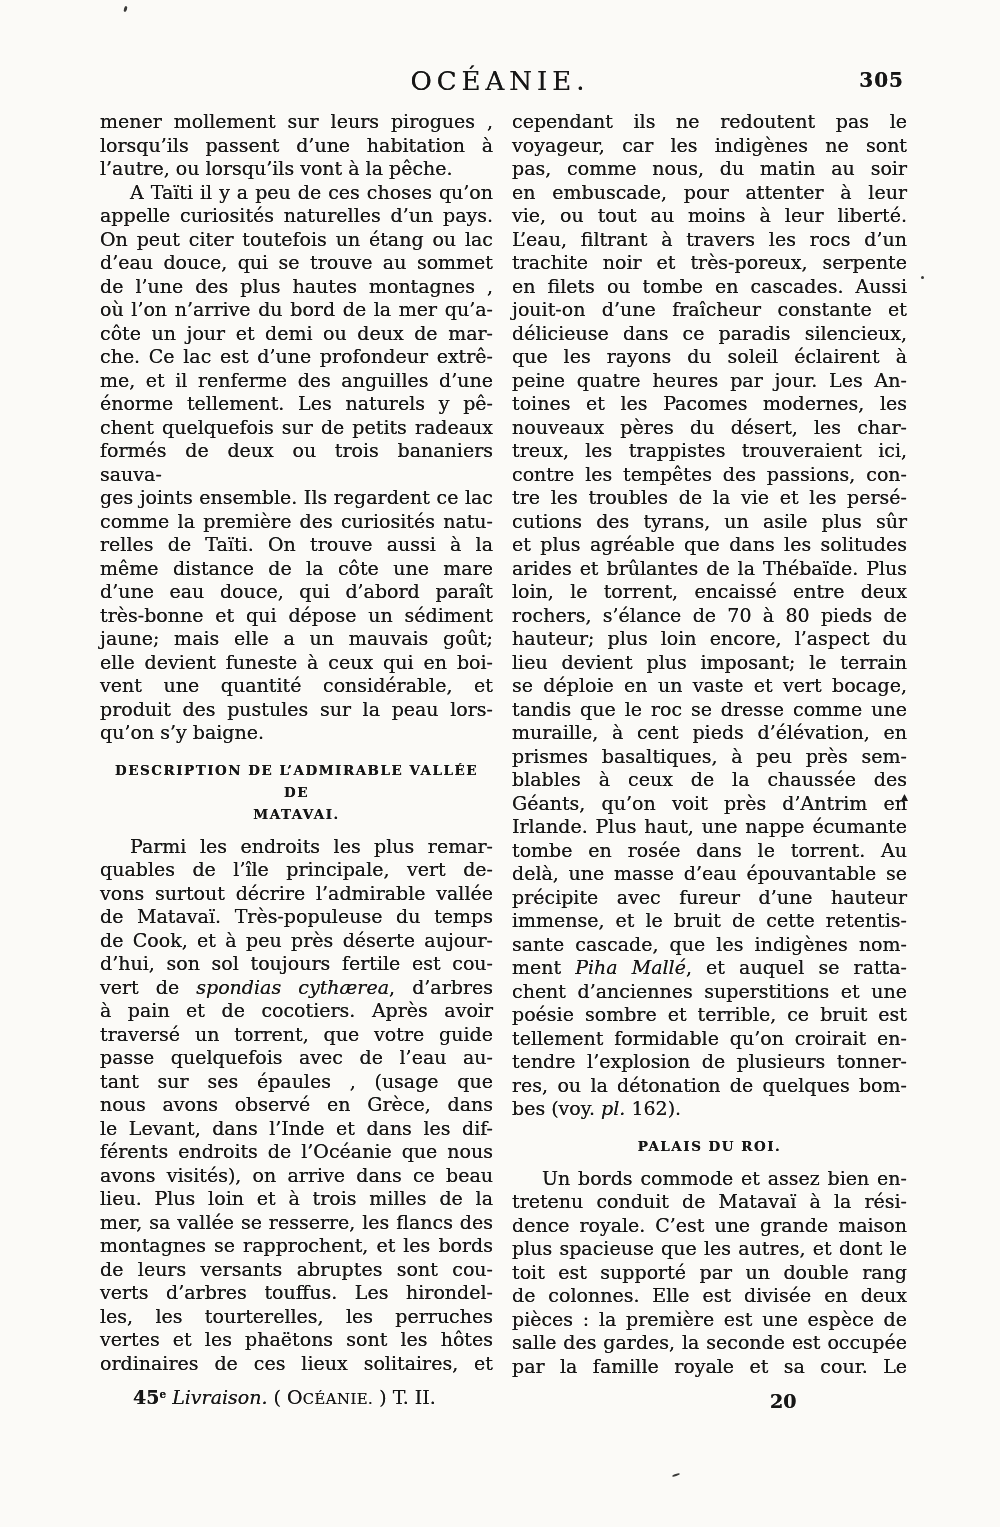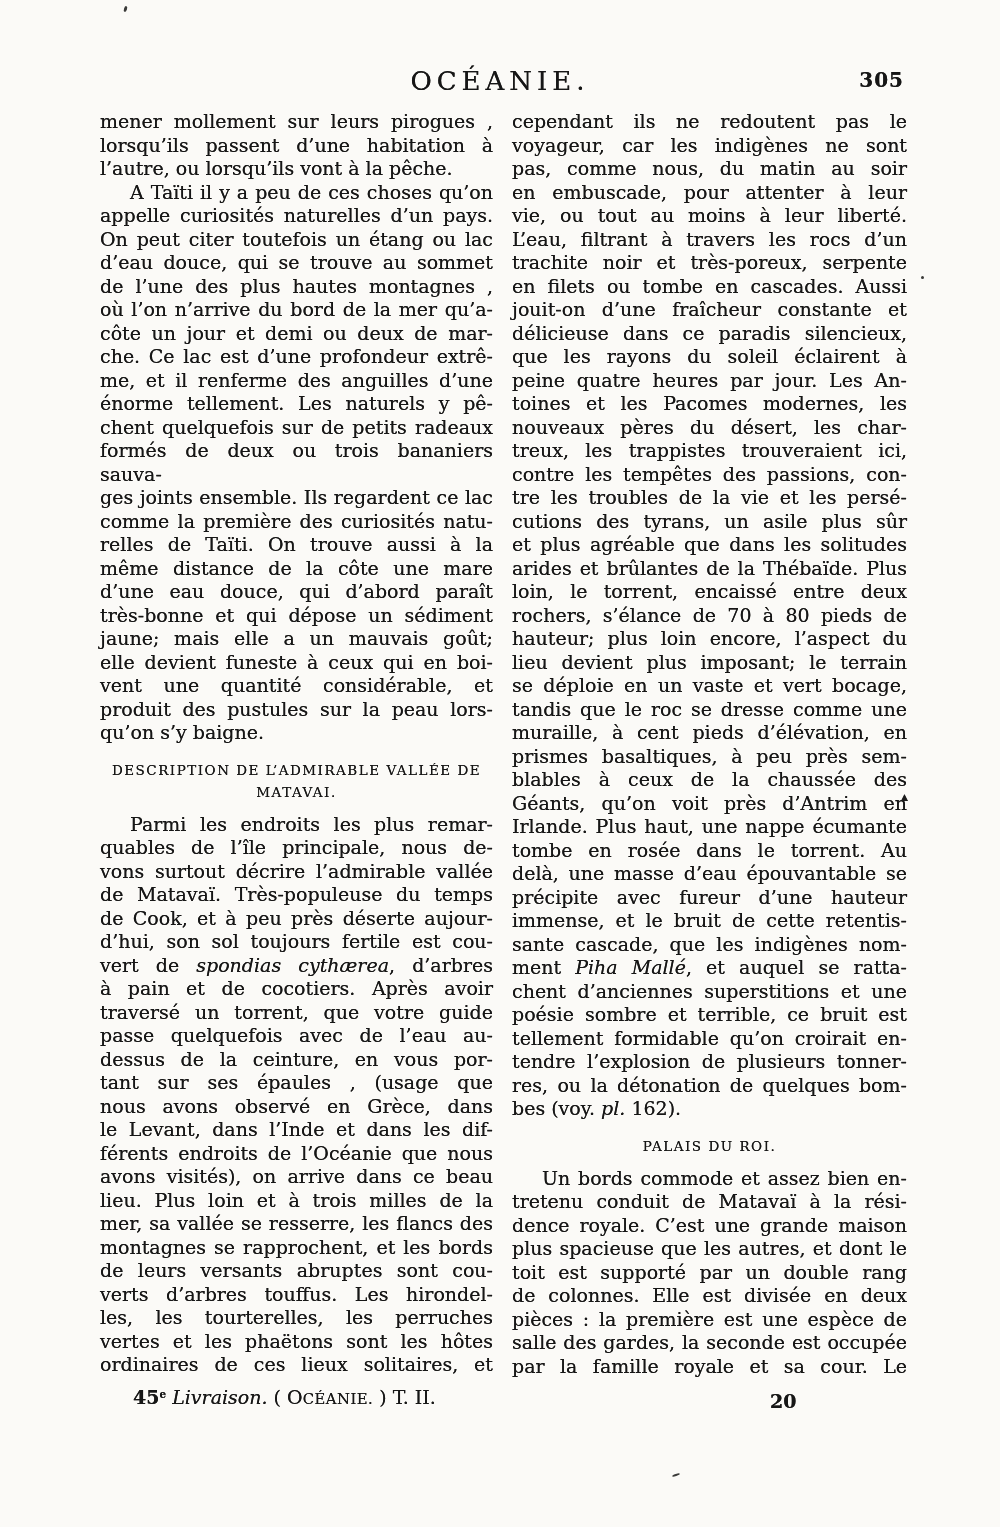--- a/index.html
+++ b/index.html
@@ -24,22 +24,22 @@
   }
   
   .col{position:absolute;top:110px;font-size:19px;line-height:23.5px;}
   #col-0{left:100px;width:393px;}
   #col-1{left:512px;width:395px;}
   .line{text-align:justify;text-align-last:justify;}
   .line.loose{text-align-last:left;}
   .line.indent{text-indent:30px;}
   .block.heading{margin:14px 0 10px 0;}
   .hline{
-    text-align:left;text-align-last:center;
-    font-size:13.5px;line-height:22px;letter-spacing:1.5px;font-weight:normal;
+    text-align:center;text-align-last:center;
+    font-size:13.5px;line-height:22px;letter-spacing:1.5px;font-weight:bold;
   }
   i{font-style:italic;}
   sup{font-size:.55em;line-height:0;vertical-align:.55em;}
   .sc{font-size:.78em;letter-spacing:.5px;text-align:right;}
   
   .footer-left{position:absolute;left:133px;top:1386px;font-size:19px;}
   .footer-right{position:absolute;left:770px;top:1390px;font-size:19px;font-weight:bold;}
   
   .margin-mark{position:absolute;left:901px;top:792px;font-size:9px;color:#1c1c1c;}
   .speck{position:absolute;background:#3a3a38;border-radius:50%;}
@@ -85,30 +85,29 @@
         <div class="line">vent une quantité considérable, et</div>
         <div class="line">produit des pustules sur la peau lors-</div>
         <div class="line loose">qu’on s’y baigne.</div>
       </div>
       <div class="block heading">
         <div class="hline">DESCRIPTION DE L’ADMIRABLE VALLÉE DE</div>
         <div class="hline">MATAVAI.</div>
       </div>
       <div class="block para">
         <div class="line indent">Parmi les endroits les plus remar-</div>
-        <div class="line">quables de l’île principale, nous de-</div>
+        <div class="line">quables de l’île principale, vert de-</div>
         <div class="line">vons surtout décrire l’admirable vallée</div>
         <div class="line">de Matavaï. Très-populeuse du temps</div>
         <div class="line">de Cook, et à peu près déserte aujour-</div>
         <div class="line">d’hui, son sol toujours fertile est cou-</div>
         <div class="line">vert de <i>spondias cythærea</i>, d’arbres</div>
         <div class="line">à pain et de cocotiers. Après avoir</div>
         <div class="line">traversé un torrent, que votre guide</div>
         <div class="line">passe quelquefois avec de l’eau au-</div>
-        <div class="line">dessus de la ceinture, en vous por-</div>
         <div class="line">tant sur ses épaules , (usage que</div>
         <div class="line">nous avons observé en Grèce, dans</div>
         <div class="line">le Levant, dans l’Inde et dans les dif-</div>
         <div class="line">férents endroits de l’Océanie que nous</div>
         <div class="line">avons visités), on arrive dans ce beau</div>
         <div class="line">lieu. Plus loin et à trois milles de la</div>
         <div class="line">mer, sa vallée se resserre, les flancs des</div>
         <div class="line">montagnes se rapprochent, et les bords</div>
         <div class="line">de leurs versants abruptes sont cou-</div>
         <div class="line">verts d’arbres touffus. Les hirondel-</div>

